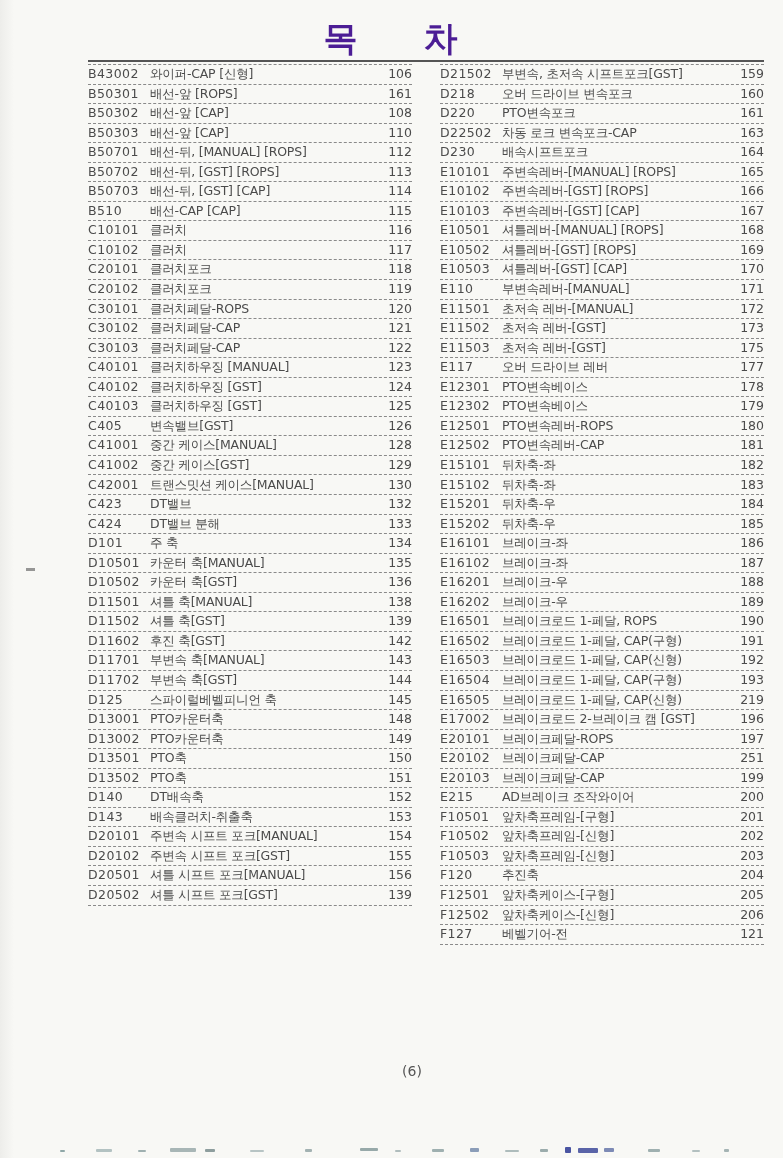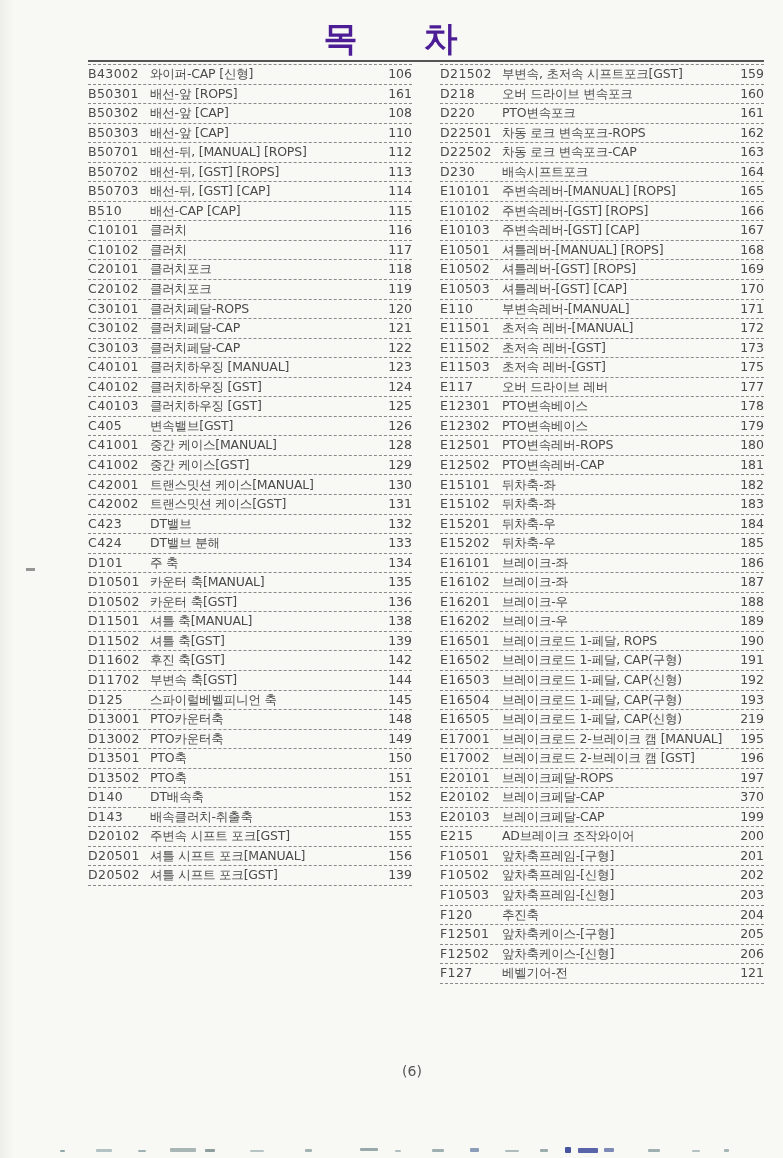--- a/index.html
+++ b/index.html
@@ -156,25 +156,20 @@
           <span class="code">C41002</span>
           <span class="desc">중간 케이스[GST]</span>
           <span class="pg">129</span>
         </div>
         <div class="row">
           <span class="code">C42001</span>
           <span class="desc">트랜스밋션 케이스[MANUAL]</span>
           <span class="pg">130</span>
         </div>
         <div class="row">
-          <span class="code">C42002</span>
-          <span class="desc">트랜스밋션 케이스[GST]</span>
-          <span class="pg">131</span>
-        </div>
-        <div class="row">
           <span class="code">C423</span>
           <span class="desc">DT밸브</span>
           <span class="pg">132</span>
         </div>
         <div class="row">
           <span class="code">C424</span>
           <span class="desc">DT밸브 분해</span>
           <span class="pg">133</span>
         </div>
         <div class="row">
@@ -201,20 +196,25 @@
           <span class="code">D11502</span>
           <span class="desc">셔틀 축[GST]</span>
           <span class="pg">139</span>
         </div>
         <div class="row">
           <span class="code">D11602</span>
           <span class="desc">후진 축[GST]</span>
           <span class="pg">142</span>
         </div>
         <div class="row">
+          <span class="code">D11701</span>
+          <span class="desc">부변속 축[MANUAL]</span>
+          <span class="pg">143</span>
+        </div>
+        <div class="row">
           <span class="code">D11702</span>
           <span class="desc">부변속 축[GST]</span>
           <span class="pg">144</span>
         </div>
         <div class="row">
           <span class="code">D125</span>
           <span class="desc">스파이럴베벨피니언 축</span>
           <span class="pg">145</span>
         </div>
         <div class="row">
@@ -241,20 +241,25 @@
           <span class="code">D140</span>
           <span class="desc">DT배속축</span>
           <span class="pg">152</span>
         </div>
         <div class="row">
           <span class="code">D143</span>
           <span class="desc">배속클러치-취출축</span>
           <span class="pg">153</span>
         </div>
         <div class="row">
+          <span class="code">D20101</span>
+          <span class="desc">주변속 시프트 포크[MANUAL]</span>
+          <span class="pg">154</span>
+        </div>
+        <div class="row">
           <span class="code">D20102</span>
           <span class="desc">주변속 시프트 포크[GST]</span>
           <span class="pg">155</span>
         </div>
         <div class="row">
           <span class="code">D20501</span>
           <span class="desc">셔틀 시프트 포크[MANUAL]</span>
           <span class="pg">156</span>
         </div>
         <div class="row">
@@ -273,25 +278,20 @@
           <span class="code">D218</span>
           <span class="desc">오버 드라이브 변속포크</span>
           <span class="pg">160</span>
         </div>
         <div class="row">
           <span class="code">D220</span>
           <span class="desc">PTO변속포크</span>
           <span class="pg">161</span>
         </div>
         <div class="row">
-          <span class="code">D22501</span>
-          <span class="desc">차동 로크 변속포크-ROPS</span>
-          <span class="pg">162</span>
-        </div>
-        <div class="row">
           <span class="code">D22502</span>
           <span class="desc">차동 로크 변속포크-CAP</span>
           <span class="pg">163</span>
         </div>
         <div class="row">
           <span class="code">D230</span>
           <span class="desc">배속시프트포크</span>
           <span class="pg">164</span>
         </div>
         <div class="row">
@@ -428,38 +428,33 @@
           <span class="code">E16504</span>
           <span class="desc">브레이크로드 1-페달, CAP(구형)</span>
           <span class="pg">193</span>
         </div>
         <div class="row">
           <span class="code">E16505</span>
           <span class="desc">브레이크로드 1-페달, CAP(신형)</span>
           <span class="pg">219</span>
         </div>
         <div class="row">
-          <span class="code">E17001</span>
-          <span class="desc">브레이크로드 2-브레이크 캠 [MANUAL]</span>
-          <span class="pg">195</span>
-        </div>
-        <div class="row">
           <span class="code">E17002</span>
           <span class="desc">브레이크로드 2-브레이크 캠 [GST]</span>
           <span class="pg">196</span>
         </div>
         <div class="row">
           <span class="code">E20101</span>
           <span class="desc">브레이크페달-ROPS</span>
           <span class="pg">197</span>
         </div>
         <div class="row">
           <span class="code">E20102</span>
           <span class="desc">브레이크페달-CAP</span>
-          <span class="pg">370</span>
+          <span class="pg">251</span>
         </div>
         <div class="row">
           <span class="code">E20103</span>
           <span class="desc">브레이크페달-CAP</span>
           <span class="pg">199</span>
         </div>
         <div class="row">
           <span class="code">E215</span>
           <span class="desc">AD브레이크 조작와이어</span>
           <span class="pg">200</span>

